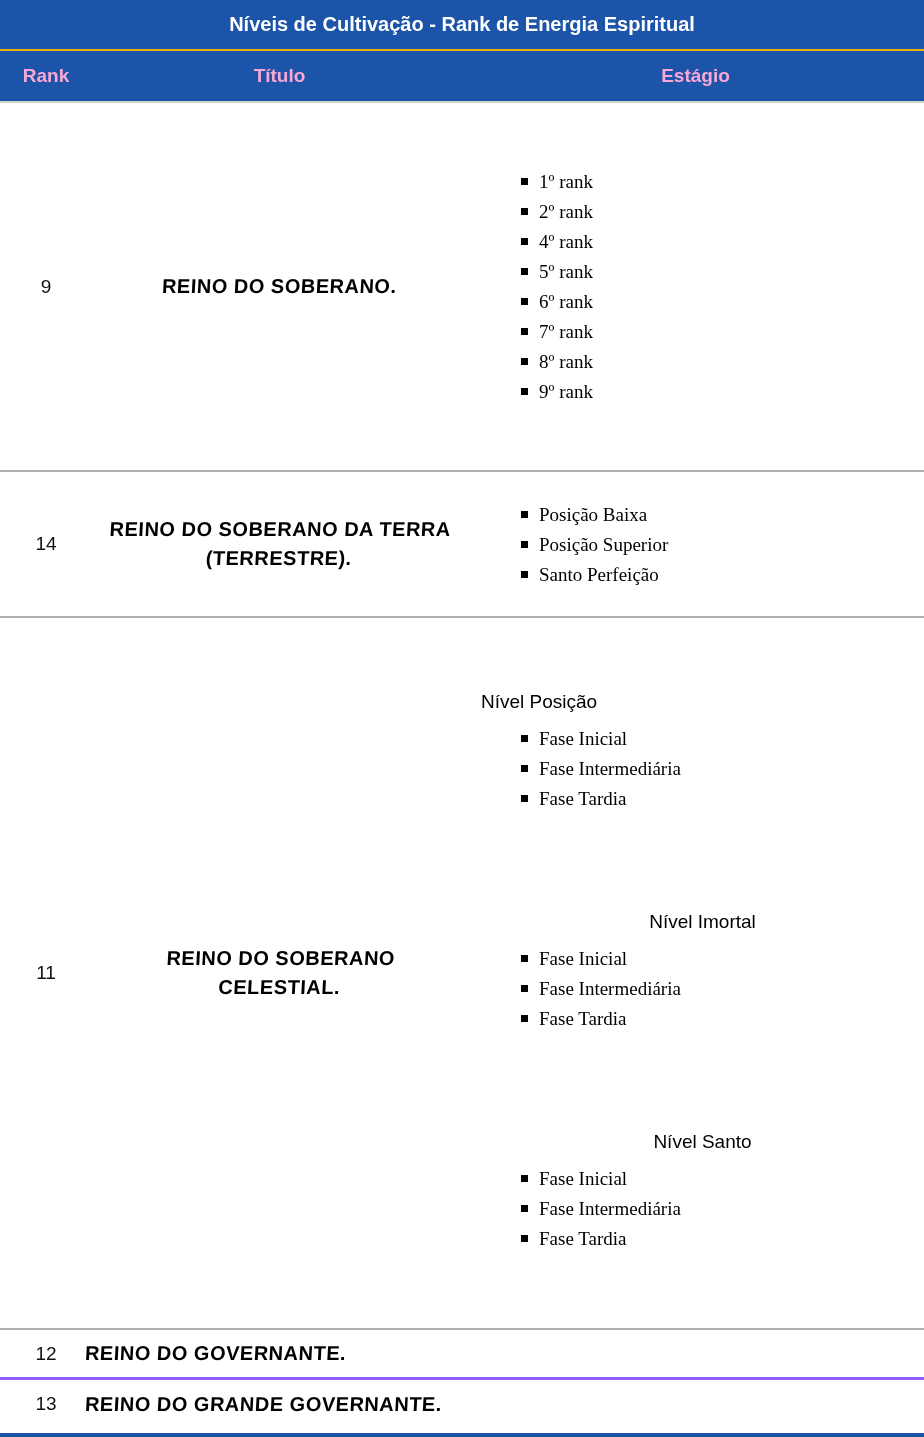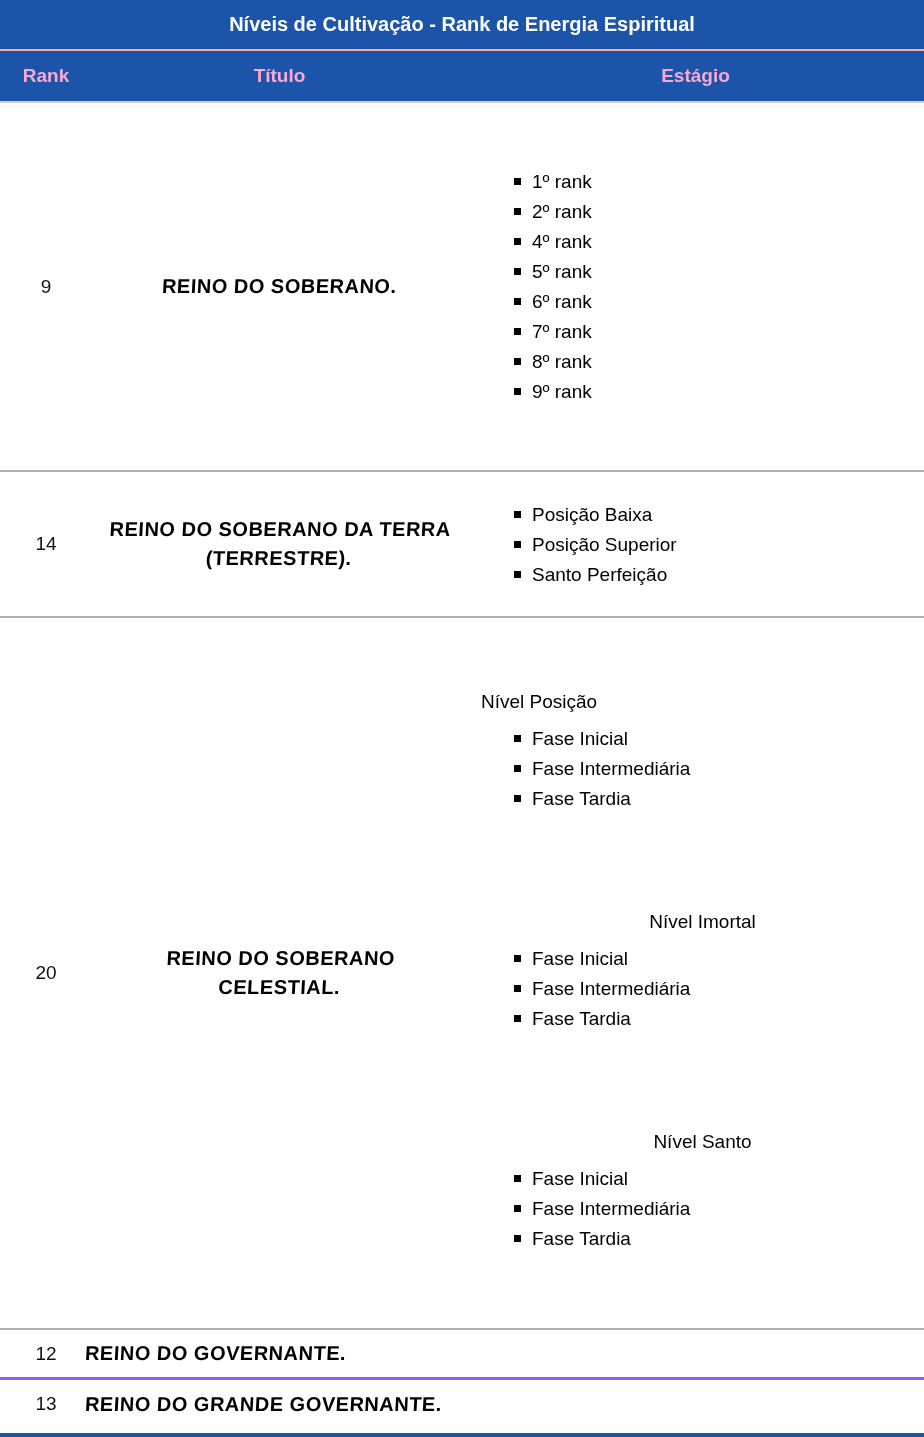--- a/index.html
+++ b/index.html
@@ -15,21 +15,21 @@
   }
 
   
   .band-title {
     background: #1b54a8;
     height: 51px;
     flex: 0 0 51px;
     display: flex;
     align-items: center;
     justify-content: center;
-    border-bottom: 2px solid #fca5a5;
+    border-bottom: 2px solid #eab308;
     color: #ffffff;
     font-weight: bold;
     font-size: 20px;
   }
   .band-cols {
     background: #1b54a8;
     height: 52px;
     flex: 0 0 52px;
     display: grid;
     grid-template-columns: 92px 375px 1fr;
@@ -64,21 +64,21 @@
   }
   .row-9  { min-height: 369px; }
   .row-9  .title { max-width: 320px; }
   .row-10 { min-height: 146px; }
   .row-10 .title { max-width: 380px; }
   .row-11 { min-height: 712px; }
   .row-11 .title { max-width: 300px; }
 
   
   .stage { padding-left: 14px; font-size: 19px; }
-  .stage ul { list-style: none; padding-left: 33px; margin: 0; }
+  .stage ul { list-style: none; padding-left: 33px; margin: 7px; font-family: Liberation Serif, serif; }
   .stage li {
     display: flex;
     align-items: center;
     gap: 11px;
     margin: 7px 0;
     line-height: 23px;
   }
   .sq {
     width: 7px; height: 7px;
     background: #000;
@@ -173,21 +173,21 @@
         <li>
             <span class="sq"></span>
             <span>Santo Perfeição</span>
           </li>
       </ul>
     </div>
   </div>
 </div>
 
 <div class="trow row-11">
-  <div class="rank">20</div>
+  <div class="rank">11</div>
   <div class="title">REINO DO SOBERANO CELESTIAL.</div>
   <div class="stage">
     <div class="group">
       <div class="group-heading">Nível Posição</div>
       <ul>
         <li>
             <span class="sq"></span>
             <span>Fase Inicial</span>
           </li>
         <li>

